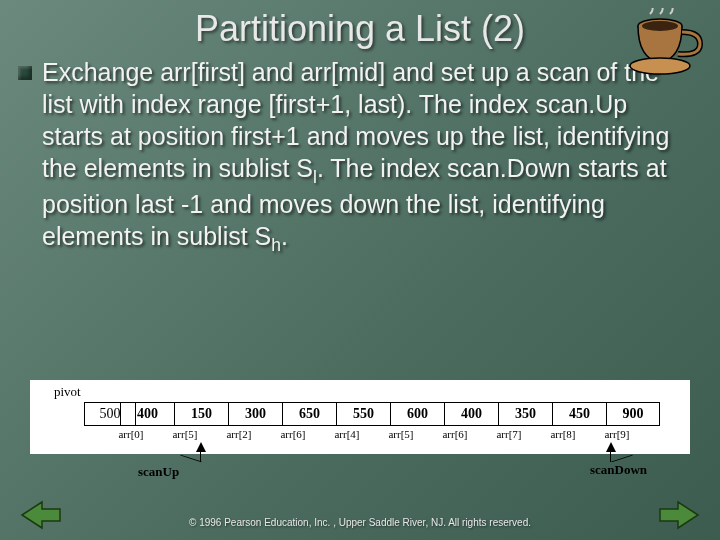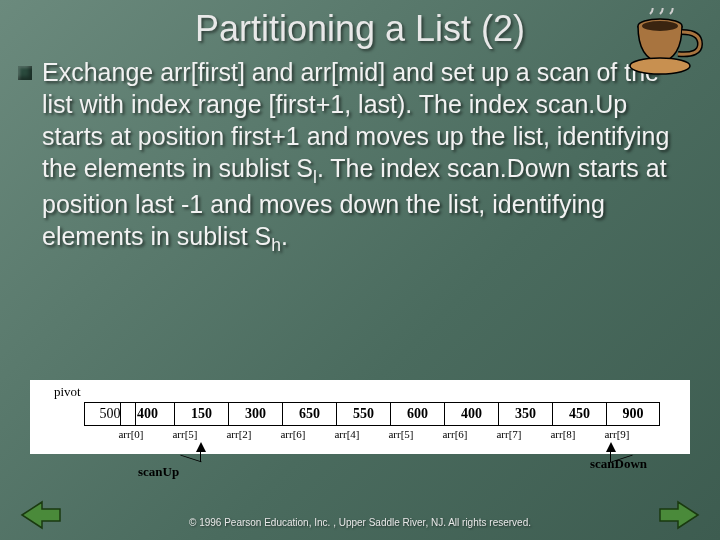--- a/index.html
+++ b/index.html
@@ -89,21 +89,21 @@
     position: absolute;
     width: 1px; height: 10px; background: #000;
   }
   .scanup-arrow { top: 62px; left: 166px; }
   .scanup-stem { top: 72px; left: 170px; }
   .scanup-stem2 { position:absolute; top:78px; left:150px; width:22px; height:1px; background:#000; transform: rotate(18deg); }
   .scandown-arrow { top: 62px; left: 576px; }
   .scandown-stem { top: 72px; left: 580px; }
   .scandown-stem2 { position:absolute; top:78px; left:581px; width:22px; height:1px; background:#000; transform: rotate(-18deg); }
   .scanup-label { position: absolute; top: 84px; left: 108px; font-size: 13px; font-weight: bold; }
-  .scandown-label { position: absolute; top: 76px; left: 560px; font-size: 13px; font-weight: bold; }
+  .scandown-label { position: absolute; top: 82px; left: 560px; font-size: 13px; font-weight: bold; }
   .footer {
     position: absolute;
     bottom: 12px; left: 0; right: 0;
     text-align: center;
     font-size: 10px;
     color: #e8e8e8;
     text-shadow: 1px 1px 2px rgba(0,0,0,0.5);
   }
   .nav-prev, .nav-next {
     position: absolute;

